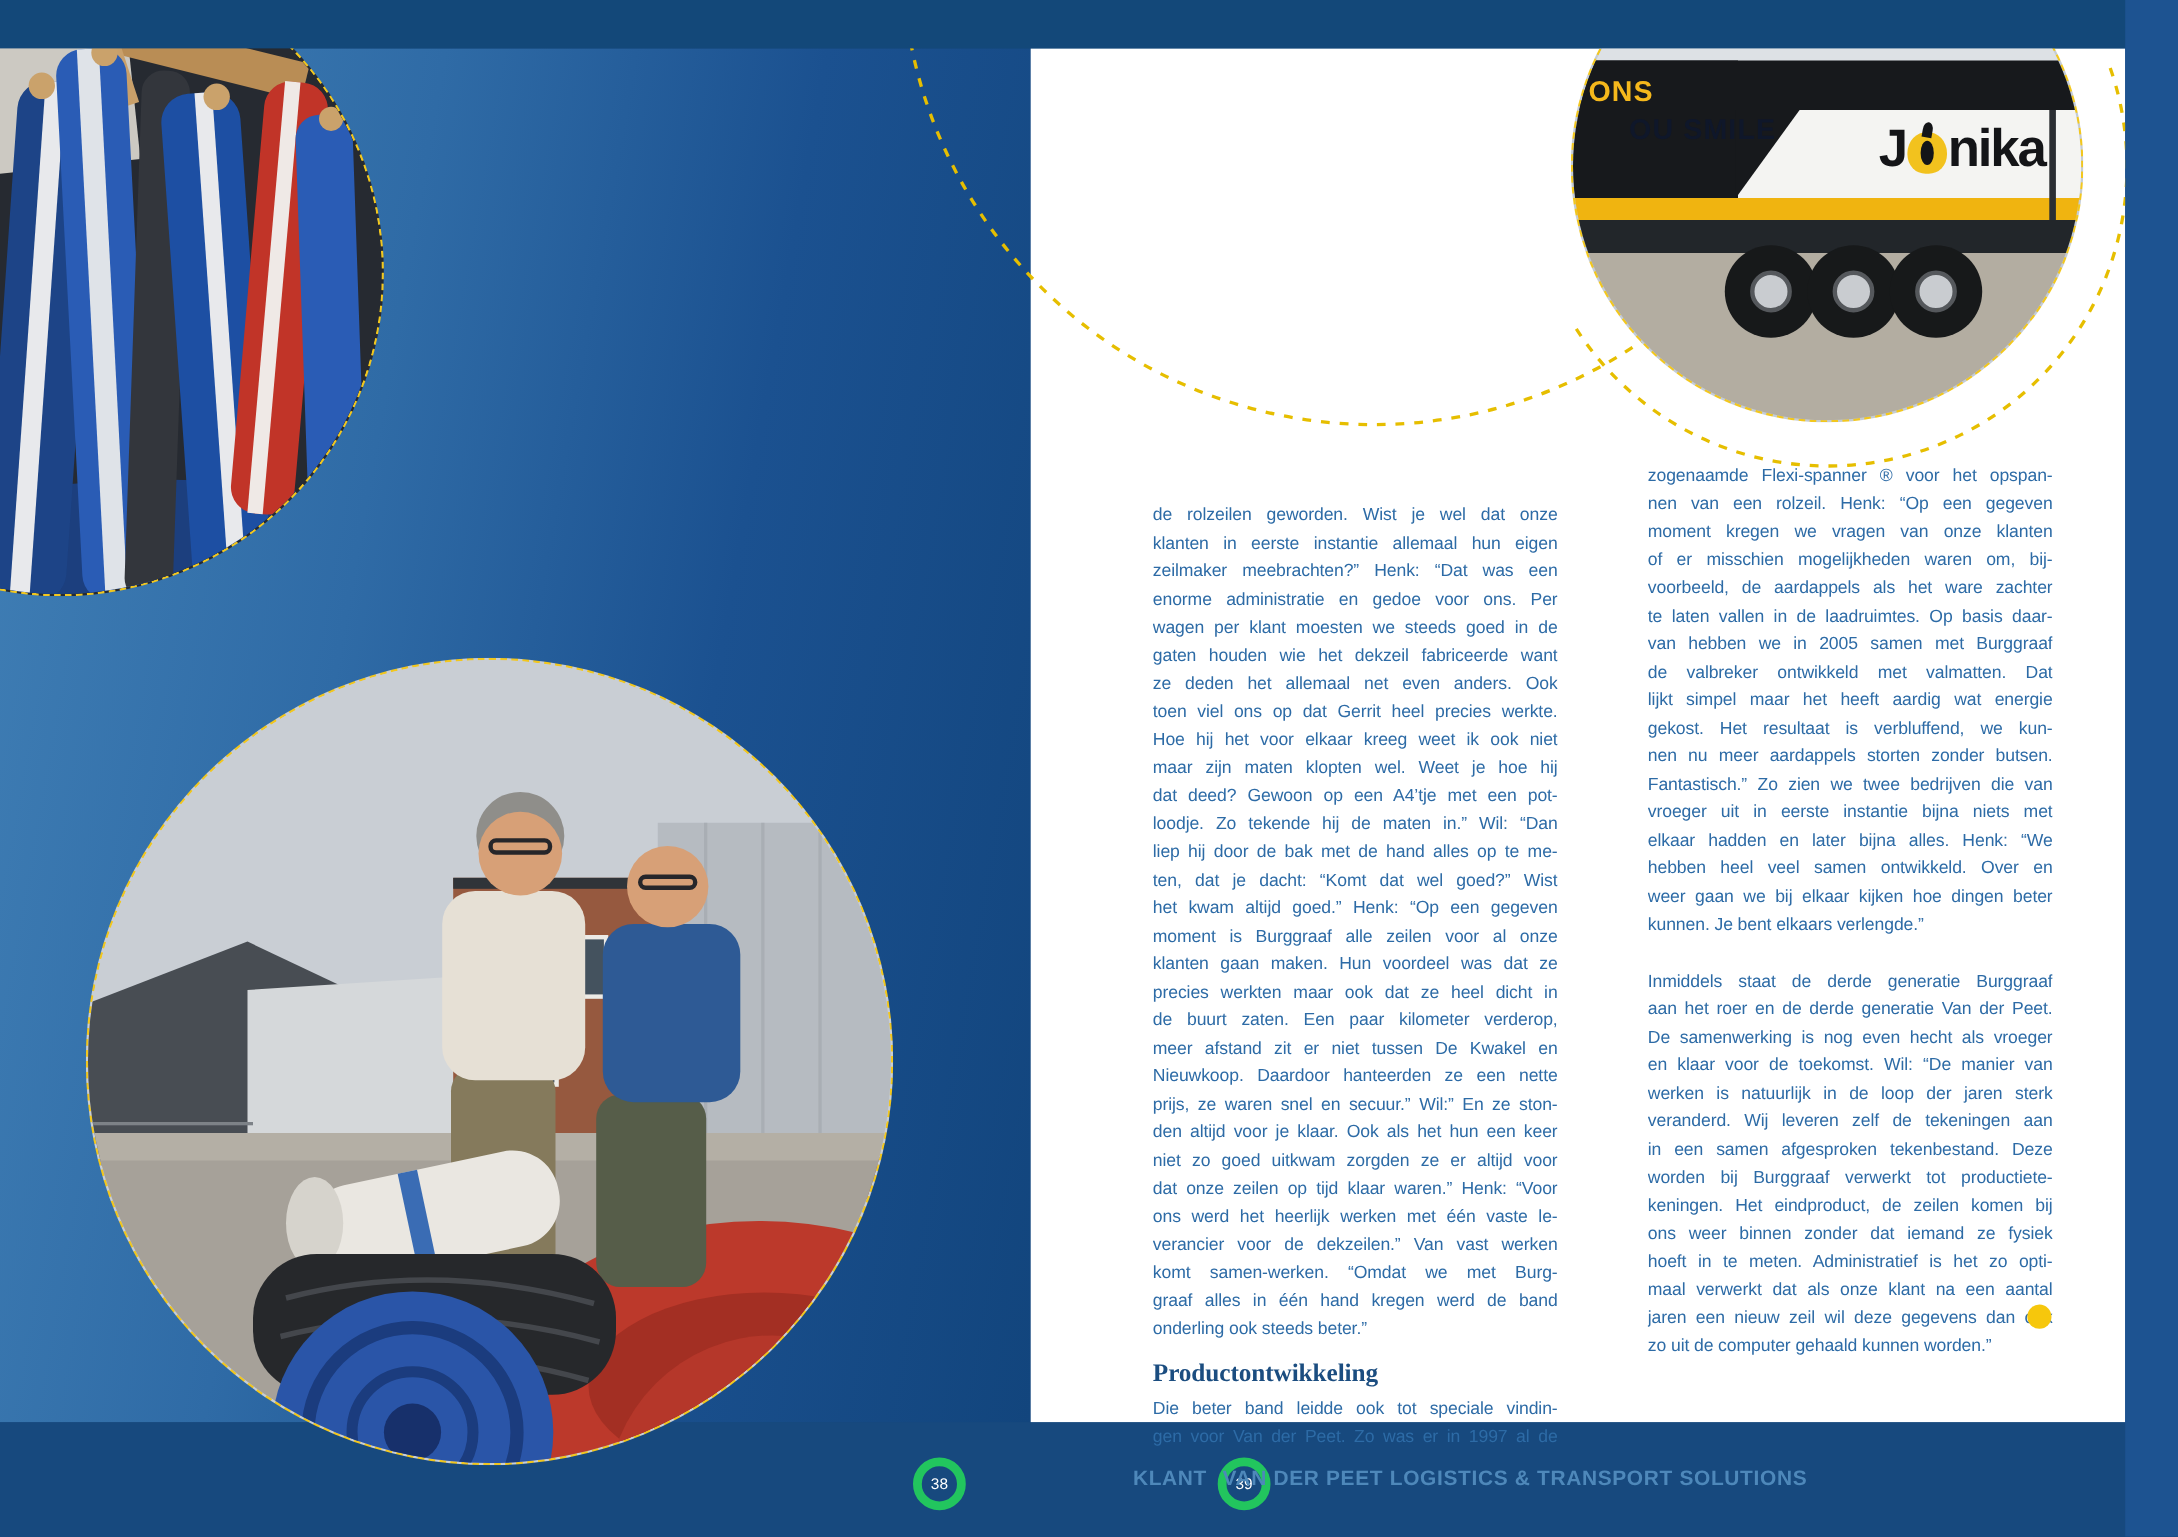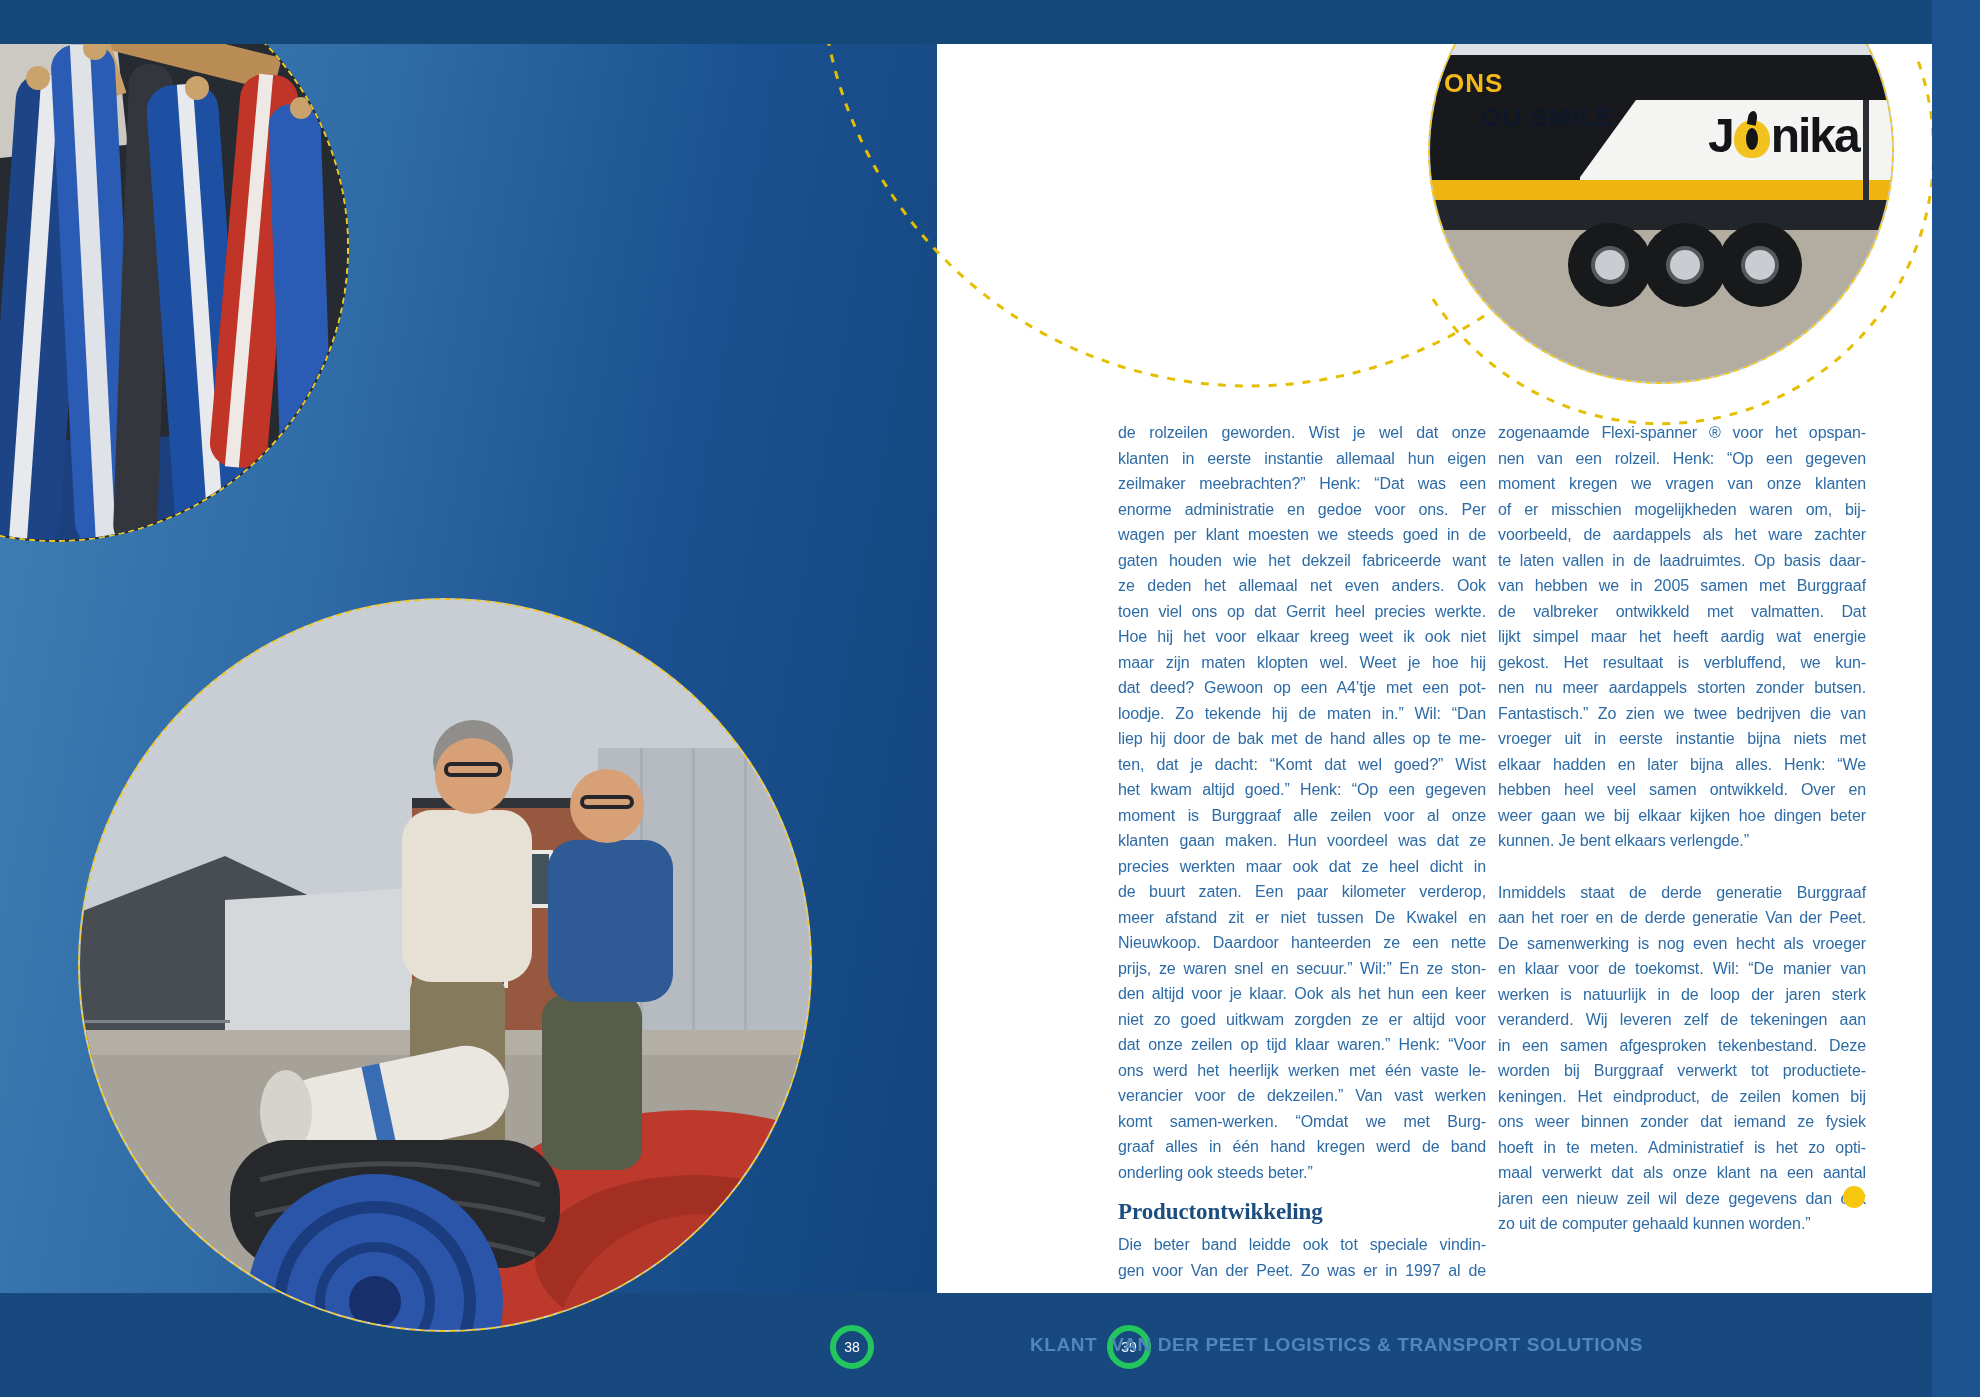--- a/index.html
+++ b/index.html
@@ -42,31 +42,31 @@
   .t-wheel::after{content:'';display:block;width:38px;height:38px;border-radius:50%;background:#c9ccd0;margin:23px;border:4px solid #55585c;box-sizing:border-box;}
   .t-post{left:433px;top:180px;width:6px;height:100px;background:#2b2e33;}
   
   .quote{left:478px;top:468px;width:452px;color:#ffffff;z-index:15;}
   .quote-heading{font-family:"Liberation Serif",serif;font-weight:bold;font-size:35px;line-height:44px;}
   .quote-body{font-family:"Liberation Serif",serif;font-size:34px;line-height:44px;margin-top:6px;}
   .quote-body .line{text-align:left;white-space:nowrap;}
   
   .textcol{top:420px;width:368px;font-size:16px;line-height:25.5px;color:#2d6ba6;
            letter-spacing:-0.1px;z-index:15;overflow:visible;}
-  .col1{left:1118px;}
+  .col1{left:1048px;margin-top:36px;}
   .col2{left:1498px;}
   .para .line{white-space:nowrap;text-align:justify;text-align-last:justify;overflow:hidden;}
   .para .line.last{text-align-last:left;}
   .para.cont .line.last{text-align-last:justify;}
   .para + .para{margin-top:26px;}
   .section-heading{font-family:"Liberation Serif",serif;font-weight:bold;font-size:23px;line-height:27px;
                    color:#1b4d80;margin:13px 0 7px 0;}
   .end-dot{left:1843px;top:1186px;width:22px;height:22px;border-radius:50%;background:#f6c70c;z-index:16;}
   
-  .pagenum{width:32px;height:32px;border:6px solid #22c55e;border-radius:50%;color:#ffffff;
+  .pagenum{width:32px;height:32px;border:8px solid #22c55e;border-radius:50%;color:#ffffff;
            font-size:14px;line-height:32px;text-align:center;z-index:20;background:transparent;}
   .pagenum-left{left:830px;top:1325px;}
   .pagenum-right{left:1107px;top:1325px;}
   .footer-title{top:1334px;right:193px;display:flex;gap:14px;color:#4e88ba;font-weight:bold;
                 font-size:19px;letter-spacing:0.6px;z-index:20;white-space:nowrap;}
 </style>
 </head>
 <body>
 
 <div id="canvas">

